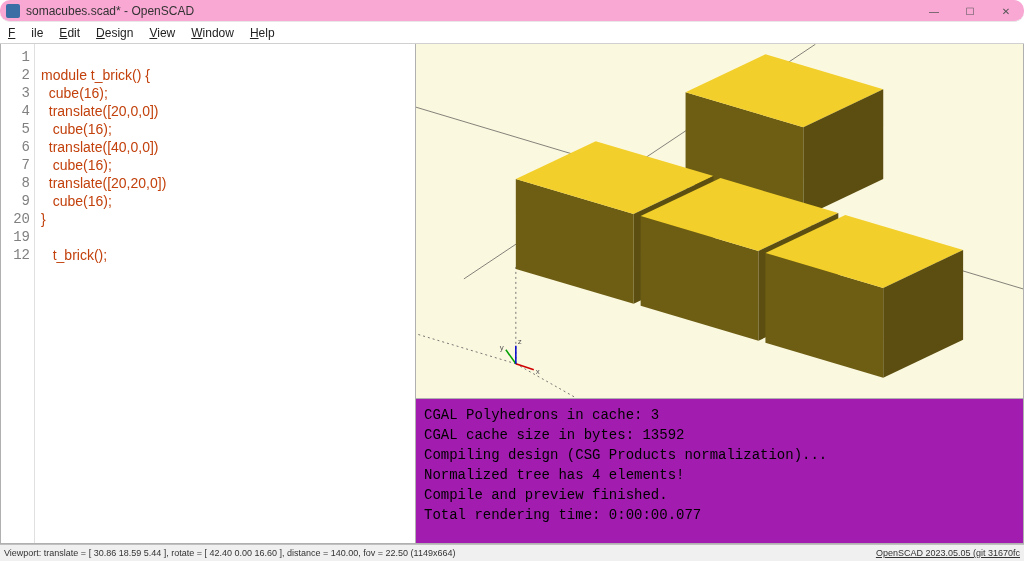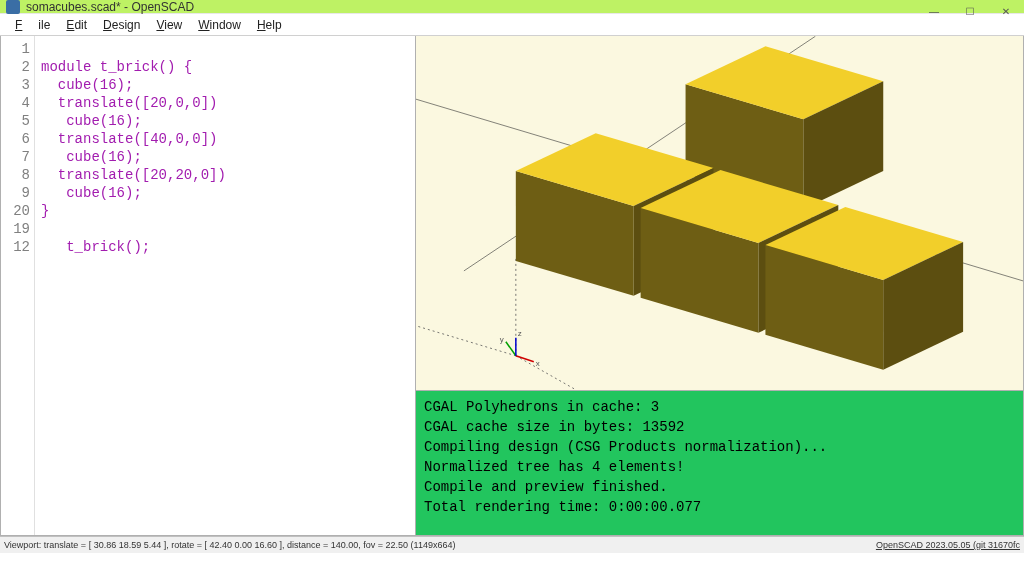--- a/index.html
+++ b/index.html
@@ -1,30 +1,30 @@
 <!DOCTYPE html>
 <html><head>
 <meta charset="utf-8">
 <style>
   * { box-sizing: border-box; margin: 0; padding: 0; }
   html, body { width: 1024px; height: 561px; font-family: "Segoe UI", Arial, sans-serif; background: #fff; overflow: hidden; }
-  .titlebar { height: 14px; display: flex; align-items: center; padding-left: 6px; font-size: 12px; color: #333; background: #bef264; border-bottom: 1px solid #e8e8e8; position: relative; }
+  .titlebar { height: 22px; display: flex; align-items: center; padding-left: 6px; font-size: 12px; color: #333; background: #f9a8d4; border-bottom: 1px solid #e8e8e8; position: relative; border-radius: 10px; }
   .titlebar .app-icon { width: 14px; height: 14px; background: #3a6ea5; border-radius: 2px; margin-right: 6px; display:inline-block;}
   .win-controls { position: absolute; right: 0; top: 0; display: flex; height: 22px;}
   .win-controls div { width: 36px; display:flex; align-items:center; justify-content:center; font-size:10px; color:#555;}
-  .menubar { height: 22px; display: flex; align-items: center; padding-left: 7px; font-size: 12px; color: #222; background: #ffffff; border-bottom: 1px solid #d0d0d0;}
+  .menubar { height: 22px; display: flex; align-items: center; padding-left: 0; font-size: 12px; color: #222; background: #ffffff; border-bottom: 1px solid #d0d0d0;}
   .menubar span { padding: 0 8px; cursor: default; }
   .menubar span u { text-decoration: underline; }
   .workarea { display: flex; height: 500px; }
   .editor { width: 416px; border: 1px solid #b0b0b0; border-top: none; display:flex; background:#fff; overflow:hidden;}
   .gutter { width: 34px; background: #ffffff; border-right: 1px solid #e0e0e0; text-align: right; padding: 4px 4px 0 0; font-family: Consolas, "Courier New", monospace; font-size: 14px; color: #808080; line-height: 18px;}
-  .code { flex: 1; padding: 4px 6px 8px 6px; font-family: Liberation Mono, monospace; font-size: 14px; color: #a21caf; line-height: 18px; white-space: pre;}
+  .code { flex: 1; padding: 4px 6px 8px 6px; font-family: Liberation Sans, sans-serif; font-size: 14px; color: #c2410c; line-height: 18px; white-space: pre;}
   .rightpane { flex:1; display:flex; flex-direction:column; border-right:1px solid #b0b0b0;}
   .viewport { flex:1; position:relative; overflow:hidden; }
-  .console { height: 146px; border: 1px solid #b0b0b0; border-left:none; border-right:none; background:#22c55e; padding: 6px 8px; font-family: Consolas, "Courier New", monospace; font-size: 14px; color:#000; line-height: 20px; white-space: pre;}
+  .console { height: 146px; border: 1px solid #b0b0b0; border-left:none; border-right:none; background:#a21caf; padding: 6px 8px; font-family: Consolas, "Courier New", monospace; font-size: 14px; color:#000; line-height: 20px; white-space: pre;}
   .statusbar { height: 17px; background: #f0f0f0; border-top: 1px solid #c0c0c0; display:flex; align-items:center; font-size: 9px; color:#333; padding: 8px 4px;}
   .statusbar .right { margin-left:auto;text-decoration:underline; }
   
   .vpbg { position:absolute; inset:0; background:#fbf8e0;}
 </style>
 </head>
 <body>
 
 <div class="titlebar">
   <span class="app-icon"></span>

